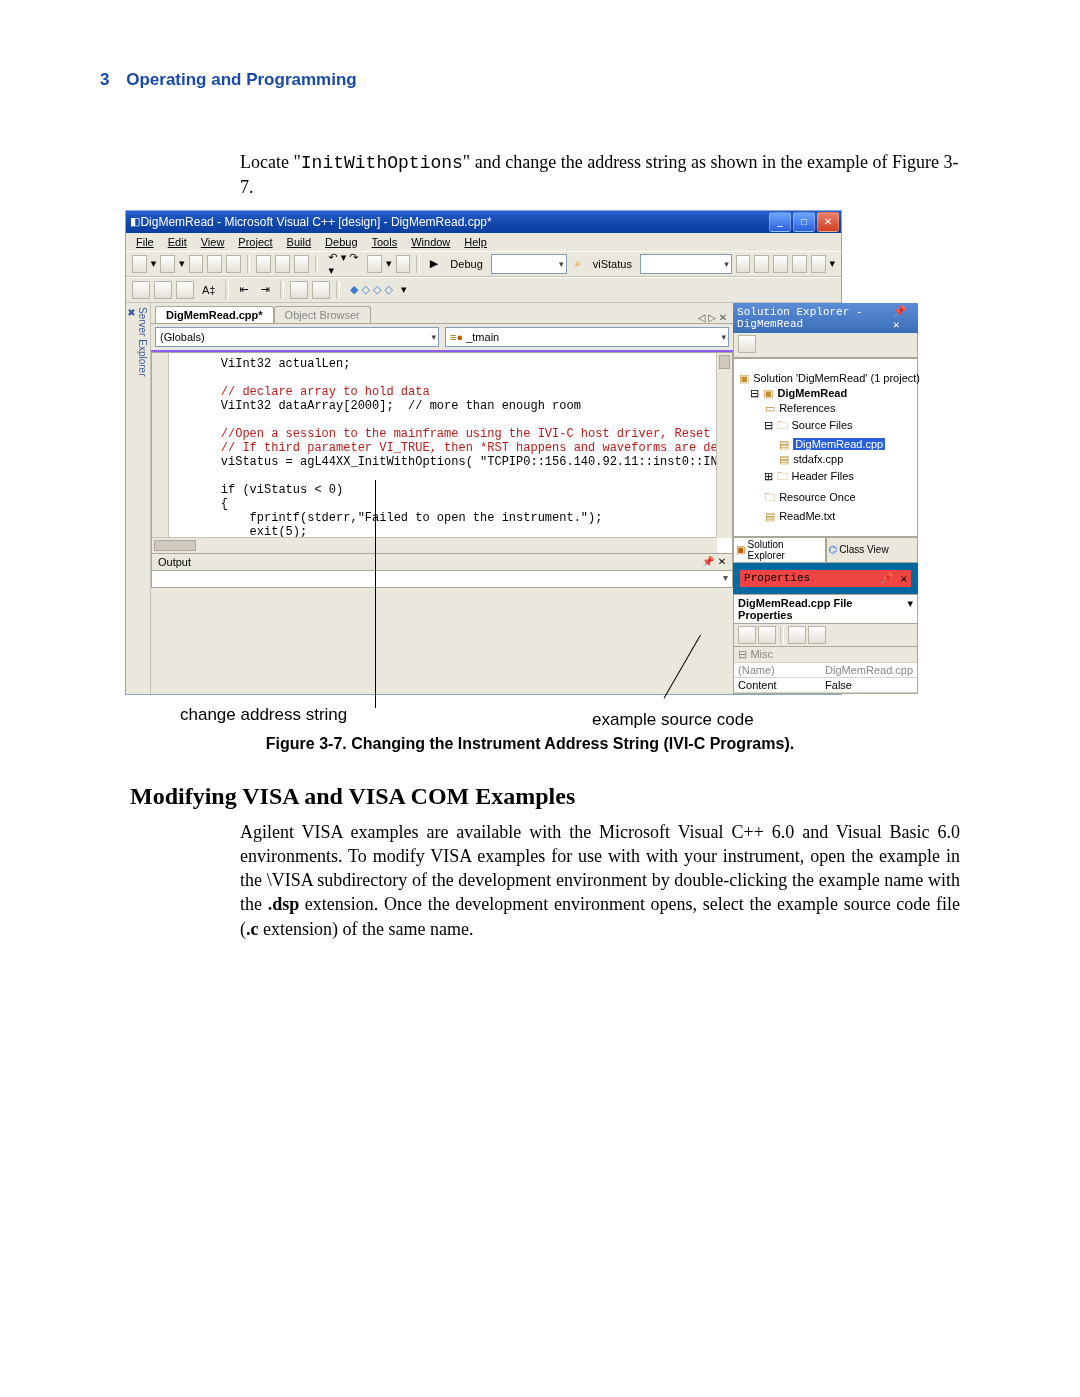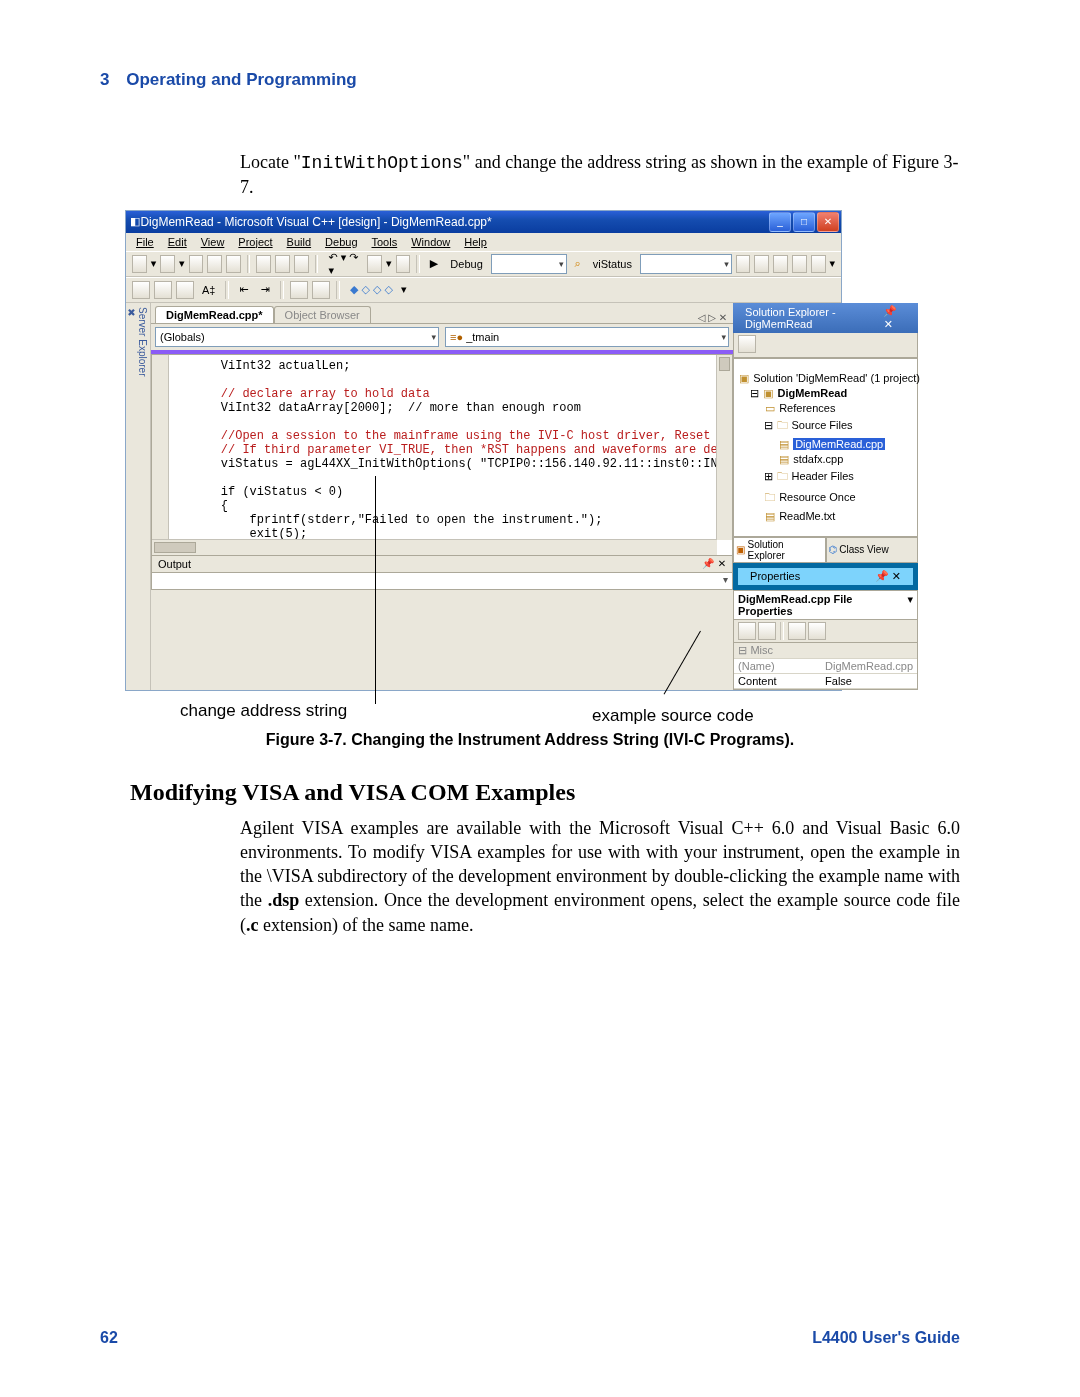--- a/index.html
+++ b/index.html
@@ -116,21 +116,21 @@
   .etab {
     background:#fff; border:1px solid #aca899;border-bottom:none;
     border-radius:3px 3px 0 0;
     padding:2px 10px; font-weight:bold; font-size:11px;
   }
   .etab.inactive { background:#eae7dc; font-weight:normal; color:#888;}
   .tabstrip .tabend { margin-left:auto; font-size:10px; color:#555; padding:0 6px;}
 
   .combos-row {
     display:flex; gap:6px; padding:3px 4px; background:#eae7dc;
-    border-bottom:4px solid #8b5cf6;
+    border-bottom:2px solid #8b5cf6;
   }
   .combos-row .combo { flex:1; }
 
   .code-pane {
     background:#fff; position:relative;
     height: 200px; overflow:hidden;
     font-family:"Courier New",monospace; font-size:12px;
     border:1px solid #aca899;
   }
   .code-gutter {
@@ -153,22 +153,22 @@
   .output-header .pin { margin-left:auto; font-size:10px;}
   .output-body {
     background:#fff; border:1px solid #aca899; border-top:none;
     height:16px; position:relative;
   }
   .output-body::after{ content:"▾"; position:absolute; right:4px; top:1px; font-size:10px; color:#555;}
 
   .right-pane { width:185px; display:flex; flex-direction:column; }
   .panel-title {
     background: linear-gradient(#5b8dd8,#3b6db8);
-    color:#fff; font-size:11px; padding:2px 12px;
-    display:flex; align-items:center;
+    color:#fff; font-size:11px; padding:2px 4px;
+    display:flex; align-items:center;font-family:Liberation Mono, monospace;
   }
   .panel-title .pin{ margin-left:auto;}
   .solution-body {
     background:#fff; border:1px solid #aca899; flex:1;
     font-size:11px; padding:12px 2px;
   }
   .tree-item { padding:1px 0 1px 2px; white-space:nowrap;}
   .tree-item .ico{ display:inline-block; width:12px; text-align:center; color:#c09030;}
   .tree-indent1{ padding-left:14px;} .tree-indent2{padding-left:28px;}
   .tree-indent3{padding-left:42px;}
@@ -380,21 +380,21 @@
           <div class="sol-tab active">
               <span style="color:#c06000">▣</span>
               <span>Solution Explorer</span>
             </div>
           <div class="sol-tab">
               <span style="color:#3a7ad0">⌬</span>
               <span>Class View</span>
             </div>
         </div>
 
-        <div class="panel-title" style="background:#7dd3fc;color:#000;border:5px solid #0369a1">
+        <div class="panel-title" style="background:#ef4444;color:#000;border:7px solid #0369a1">
           <span>Properties</span>
             <span class="pin">📌 ✕</span>
         </div>
         <div class="props-body">
           <div class="props-head">
             <b>DigMemRead.cpp   File Properties</b>
             <span style="margin-left:auto">▾</span>
           </div>
           <div class="props-toolbar">
             <span class="tbicon"></span>
@@ -423,18 +423,14 @@
   </div>
 
   <div class="figure-caption">Figure 3-7. Changing the Instrument Address String (IVI-C Programs).</div>
 
   <div class="subheading">Modifying VISA and VISA COM Examples</div>
 
   <div class="body-text" style="text-align:justify">
     <span>Agilent VISA examples are available with the Microsoft Visual C++ 6.0 and Visual Basic 6.0 environments. To modify VISA examples for use with with your instrument, open the example in the \VISA subdirectory of the development environment by double-clicking the example name with the </span><b>.dsp</b><span> extension. Once the development environment opens, select the example source code file (</span><b>.c</b><span> extension) of the same name.</span>
   </div>
 
-  <div class="footer">
-    <span>62</span>
-    <span>L4400 User's Guide</span>
-  </div>
 
 </div>
 
 </body></html>

